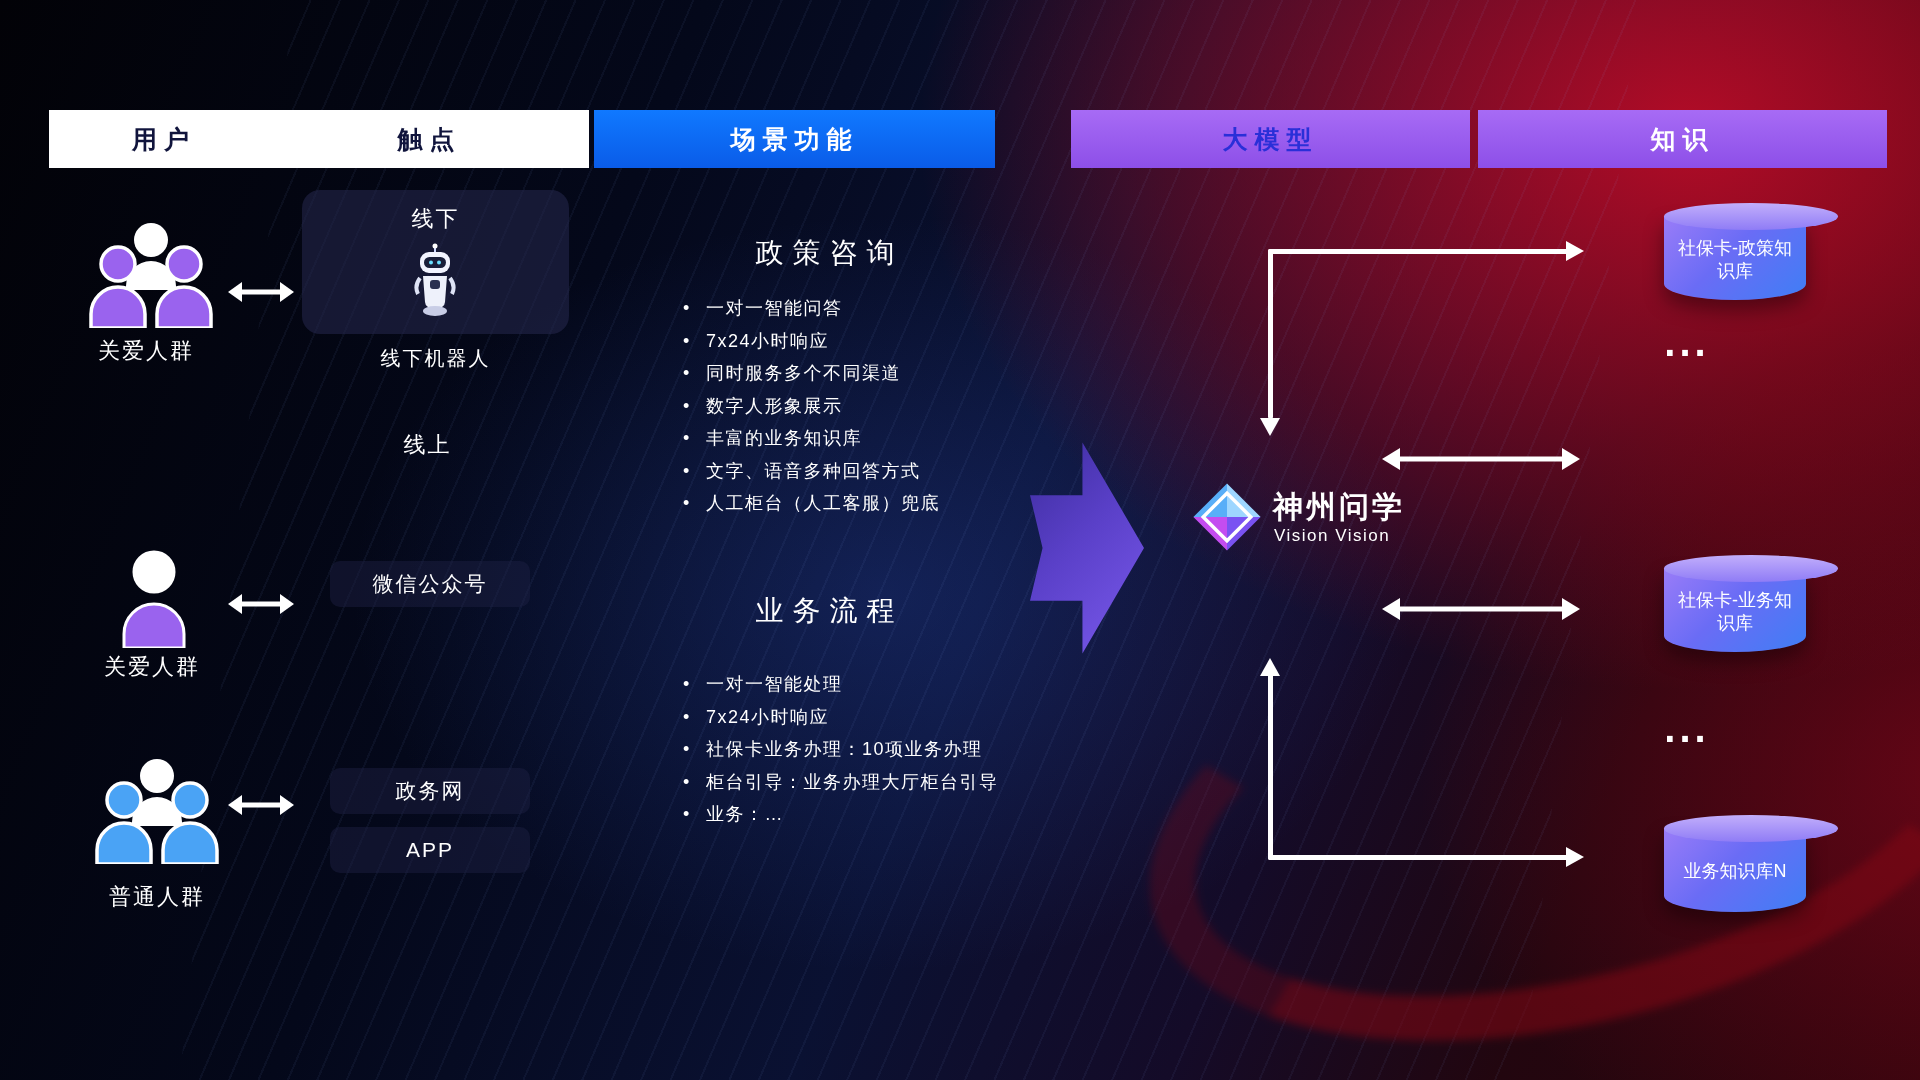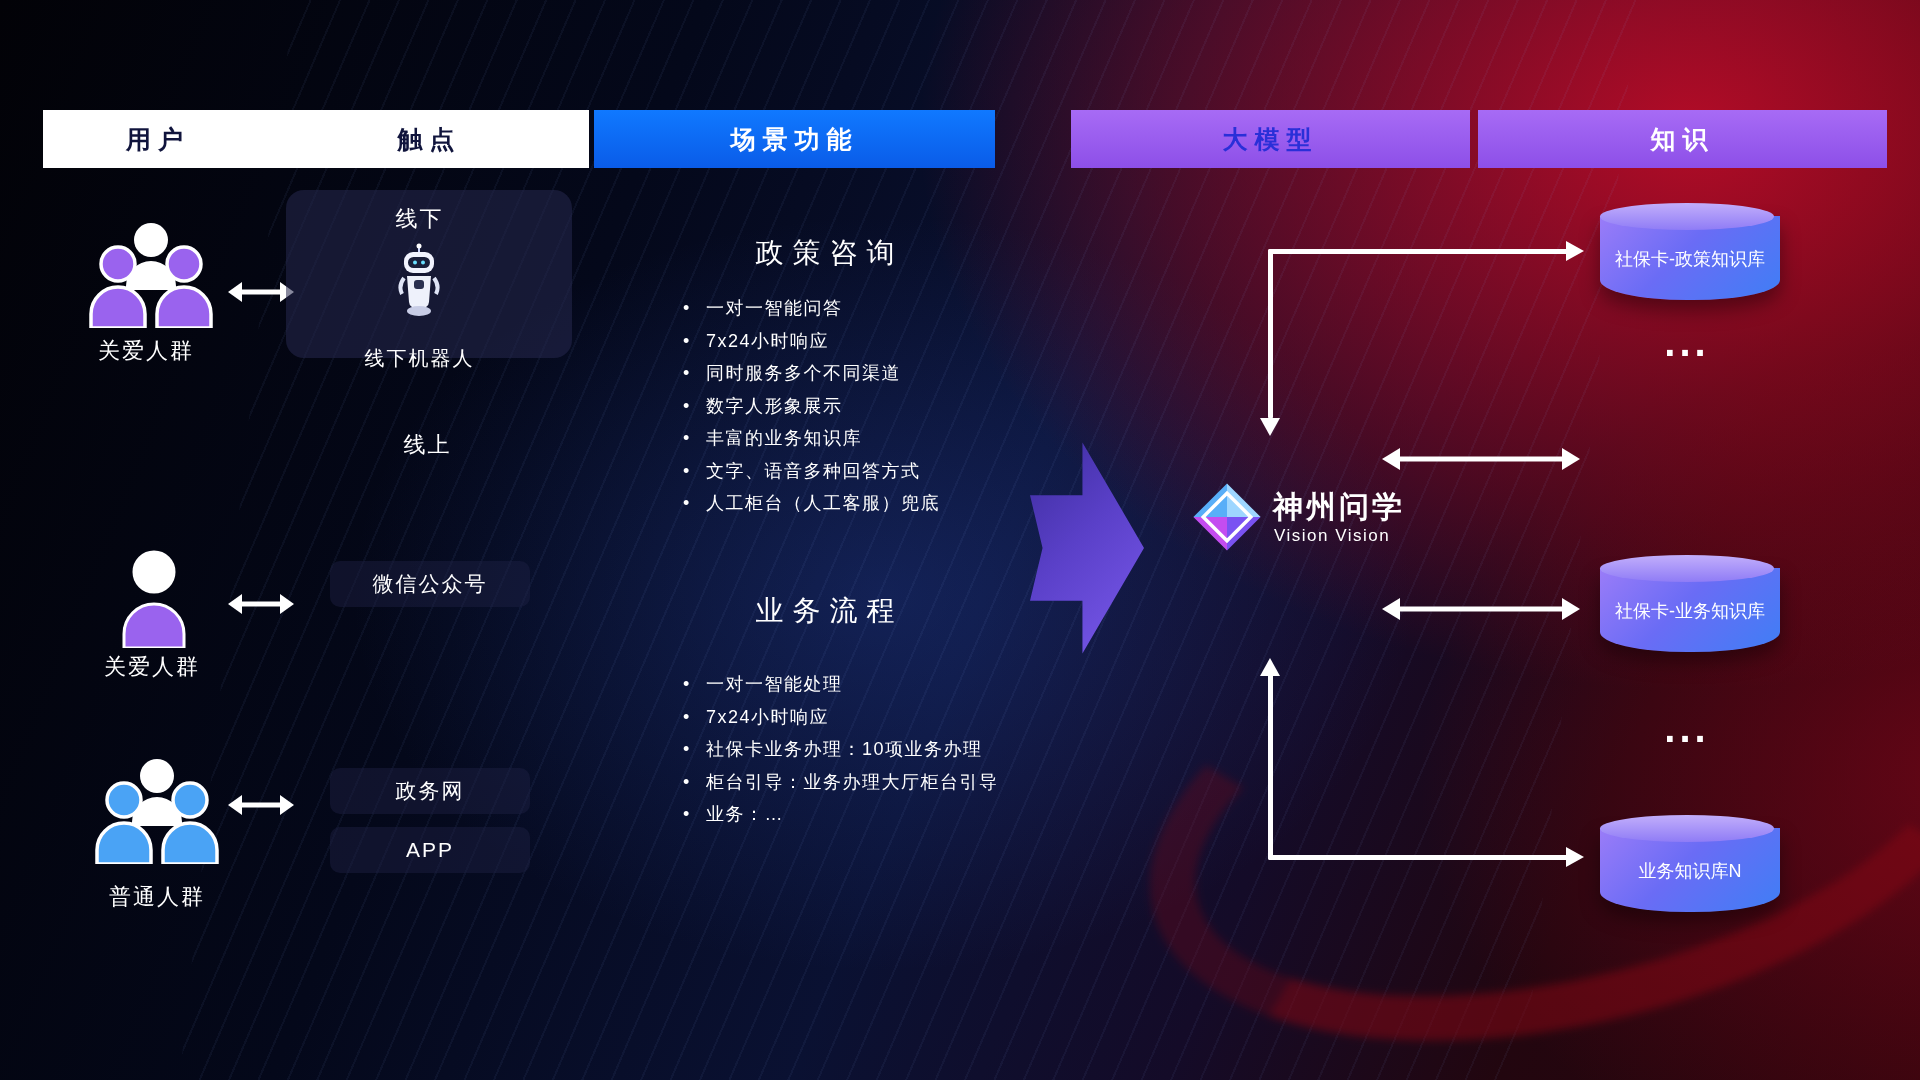--- a/index.html
+++ b/index.html
@@ -23,22 +23,22 @@
   }
   .hdr {
     position:absolute; top:110px; height:58px; display:flex; align-items:center; justify-content:center;
     font-size:25px; font-weight:bold; letter-spacing:7px;
   }
   .hdr.white { background:#ffffff; color:#10143c; }
   .hdr.blue  { background:linear-gradient(180deg,#1079ff,#0a5ce8); color:#fff; }
   .hdr.purple{ background:linear-gradient(180deg,#a76bf5,#8d4fe8); }
   .label { position:absolute; color:#fff; text-align:center; font-size:22px; letter-spacing:2px; }
   .card {
-    position:absolute; left:286px; top:190px; width:267px; height:168px;
-    background:rgba(38,40,78,.55); border-radius:18px;padding-left:19px;
+    position:absolute; left:302px; top:190px; width:267px; height:144px;
+    background:rgba(38,40,78,.55); border-radius:18px;
   }
   .chip {
     position:absolute; left:330px; width:200px; height:46px; border-radius:10px;
     background:rgba(30,33,68,.45); color:#fff; display:flex; align-items:center; justify-content:center;
     font-size:21px; letter-spacing:2px;
   }
   .sec-title {
     position:absolute; left:594px; width:471px; text-align:center; color:#fff;
     font-size:28px; letter-spacing:9px; font-weight:500;
   }
@@ -52,42 +52,42 @@
     filter:drop-shadow(0 0 14px rgba(100,70,220,.5));
   }
   .logo-name { position:absolute; left:1273px; top:487px; color:#fff; font-size:30px; font-weight:bold; letter-spacing:3px; }
   .logo-sub  { position:absolute; left:1274px; top:526px; color:#fff; font-size:17px; letter-spacing:1.5px; }
   .wline { position:absolute; background:#fff; border-radius:2px; }
   .tri { position:absolute; width:0; height:0; }
   .tri.right { border-top:10px solid transparent; border-bottom:10px solid transparent; border-left:18px solid #fff; }
   .tri.down  { border-left:10px solid transparent; border-right:10px solid transparent; border-top:18px solid #fff; }
   .tri.up    { border-left:10px solid transparent; border-right:10px solid transparent; border-bottom:18px solid #fff; }
   .cyl {
-    position:absolute; left:1600px; width:180px; height:84px;
+    position:absolute; left:1664px; width:142px; height:84px;
     background:linear-gradient(135deg,#9a7cf8 0%, #6a6cf5 45%, #3f7ef5 100%);
     border-radius:0 0 87px 87px / 0 0 20px 20px;
     box-shadow:0 10px 20px rgba(0,0,0,.4);
     display:flex; align-items:center; justify-content:center;
   }
   .cyl::before {
     content:""; position:absolute; left:0; top:-13px; width:174px; height:27px; border-radius:50%;
     background:linear-gradient(180deg,#c2aefb,#8f7cf6);
   }
   .cyl span { position:relative; z-index:1; color:#fff; font-size:18px; text-align:center; line-height:1.3; padding:4px 10px 0; }
   .dots { position:absolute; left:1637px; width:100px; text-align:center; color:#fff; font-size:40px; font-weight:bold; letter-spacing:4px; line-height:20px; }
   .abs { position:absolute; }
 </style>
 </head>
 <body>
 
 <div class="stage">
   <div class="streaks"></div>
   <div class="swoosh"></div>
 
-  <div class="hdr white" style="left:43px; width:230px;">用户</div>
+  <div class="hdr white" style="left:49px; width:230px;">用户</div>
   <div class="hdr white" style="left:270px; width:319px;">触点</div>
   <div class="hdr blue" style="left:594px; width:401px;">场景功能</div>
   <div class="hdr purple" style="left:1071px; width:399px; color:#2a2fd8;">大模型</div>
   <div class="hdr purple" style="left:1478px; width:409px; color:#ffffff;">知识</div>
 
   <div class="abs" style="left:86px; top:216px;">
     <svg width="130" height="112" viewBox="0 0 130 112">
       <circle cx="65" cy="24" r="17" fill="#ffffff"></circle>
       <path d="M40,70 a25,25 0 0 1 50,0 l0,4 -50,0 z" fill="#ffffff"></path>
       <circle cx="32" cy="48" r="17" fill="#9a63ee" stroke="#ffffff" stroke-width="3.5"></circle>

